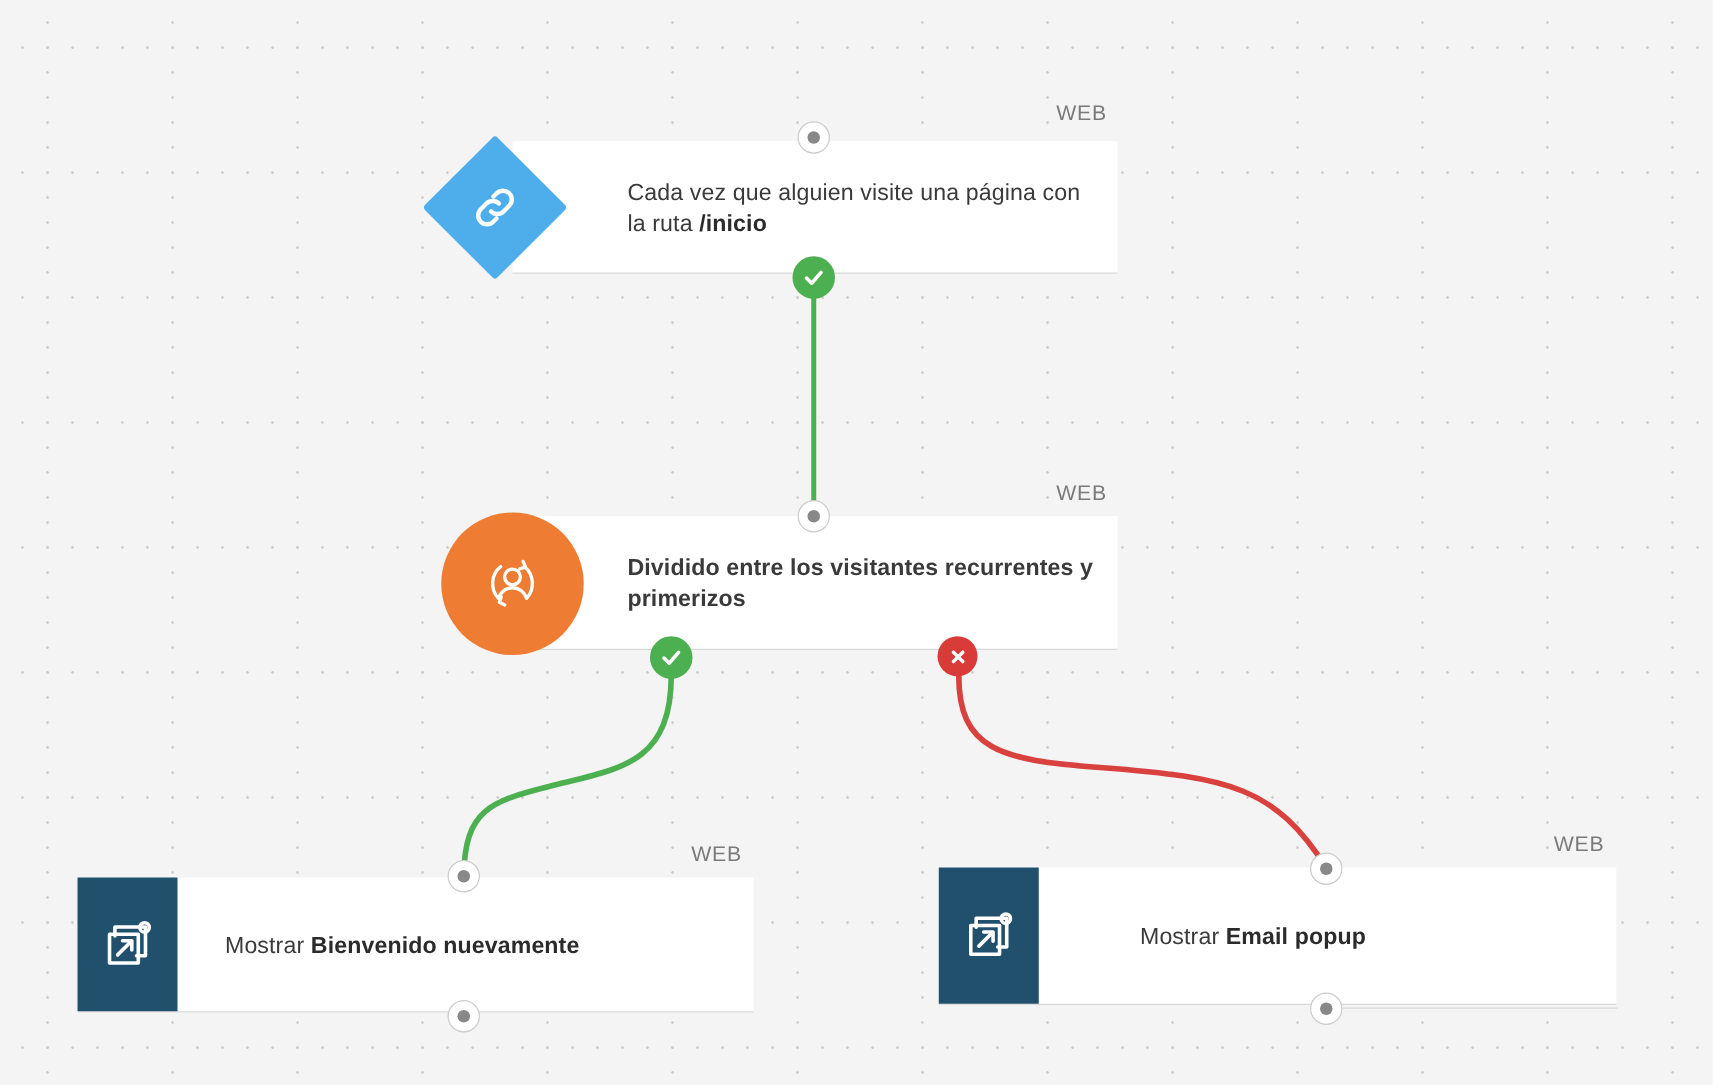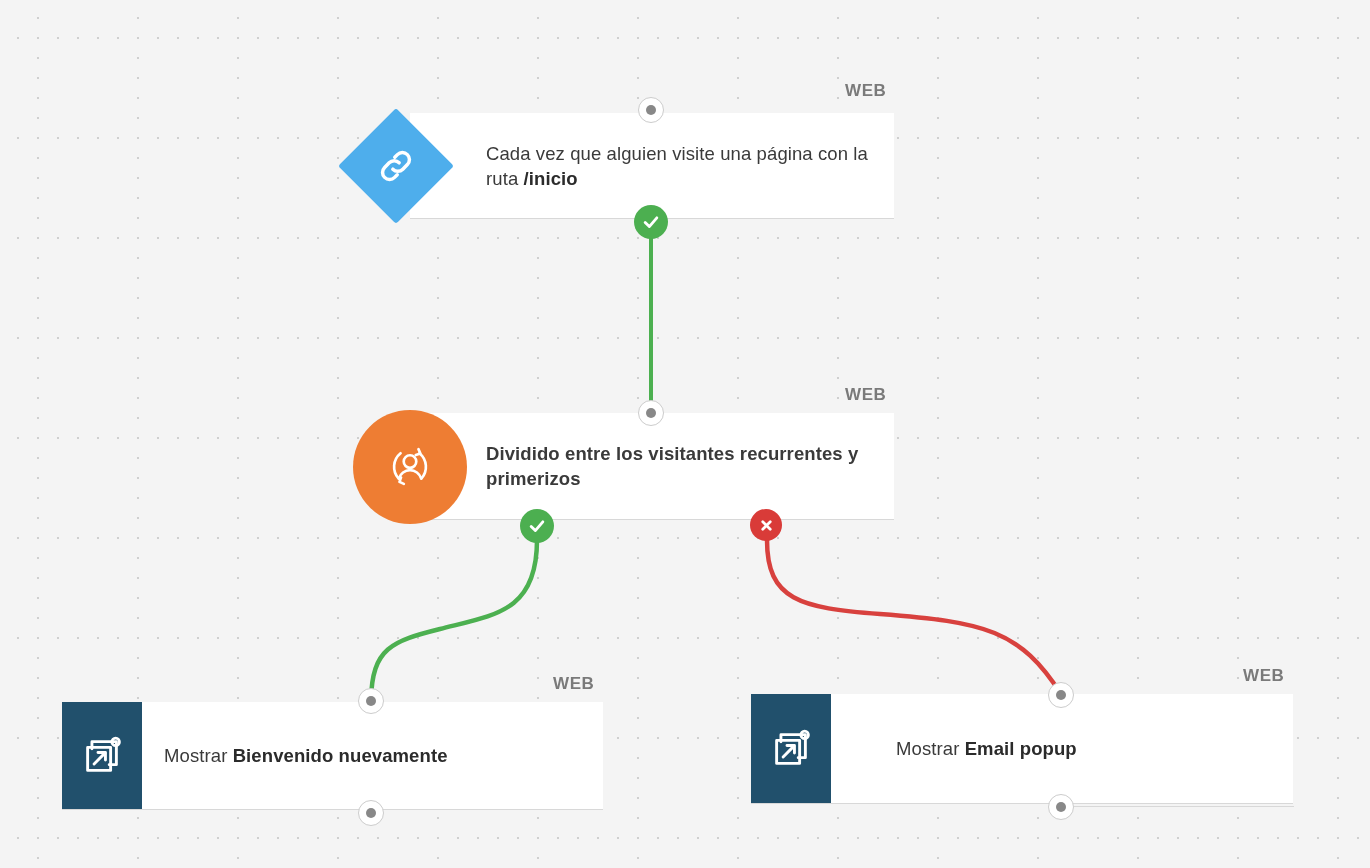--- a/index.html
+++ b/index.html
@@ -30,20 +30,21 @@
   }
 
   
   .node {
     position: absolute;
     background: #ffffff;
     border-bottom: 1px solid #d8d8d8;
     display: flex;
     align-items: stretch;
     z-index: 3;
+    gap: 16px;
   }
   .node-icon-wrap {
     position: relative;
     flex: 0 0 auto;
     display: flex;
     align-items: center;
     justify-content: center;
   }
   .node-label {
     display: flex;
@@ -116,21 +117,21 @@
     align-items: center;
     justify-content: center;
     z-index: 7;
   }
   .badge svg { display: block; }
 
   
   .web-label {
     position: absolute;
     font-size: 17px;
-    font-weight: bold;
+    font-weight: normal;
     color: #7a7a7a;
     letter-spacing: .6px;
     z-index: 4;
   }
 </style>
 </head>
 <body>
 
 <div id="canvas">
 

